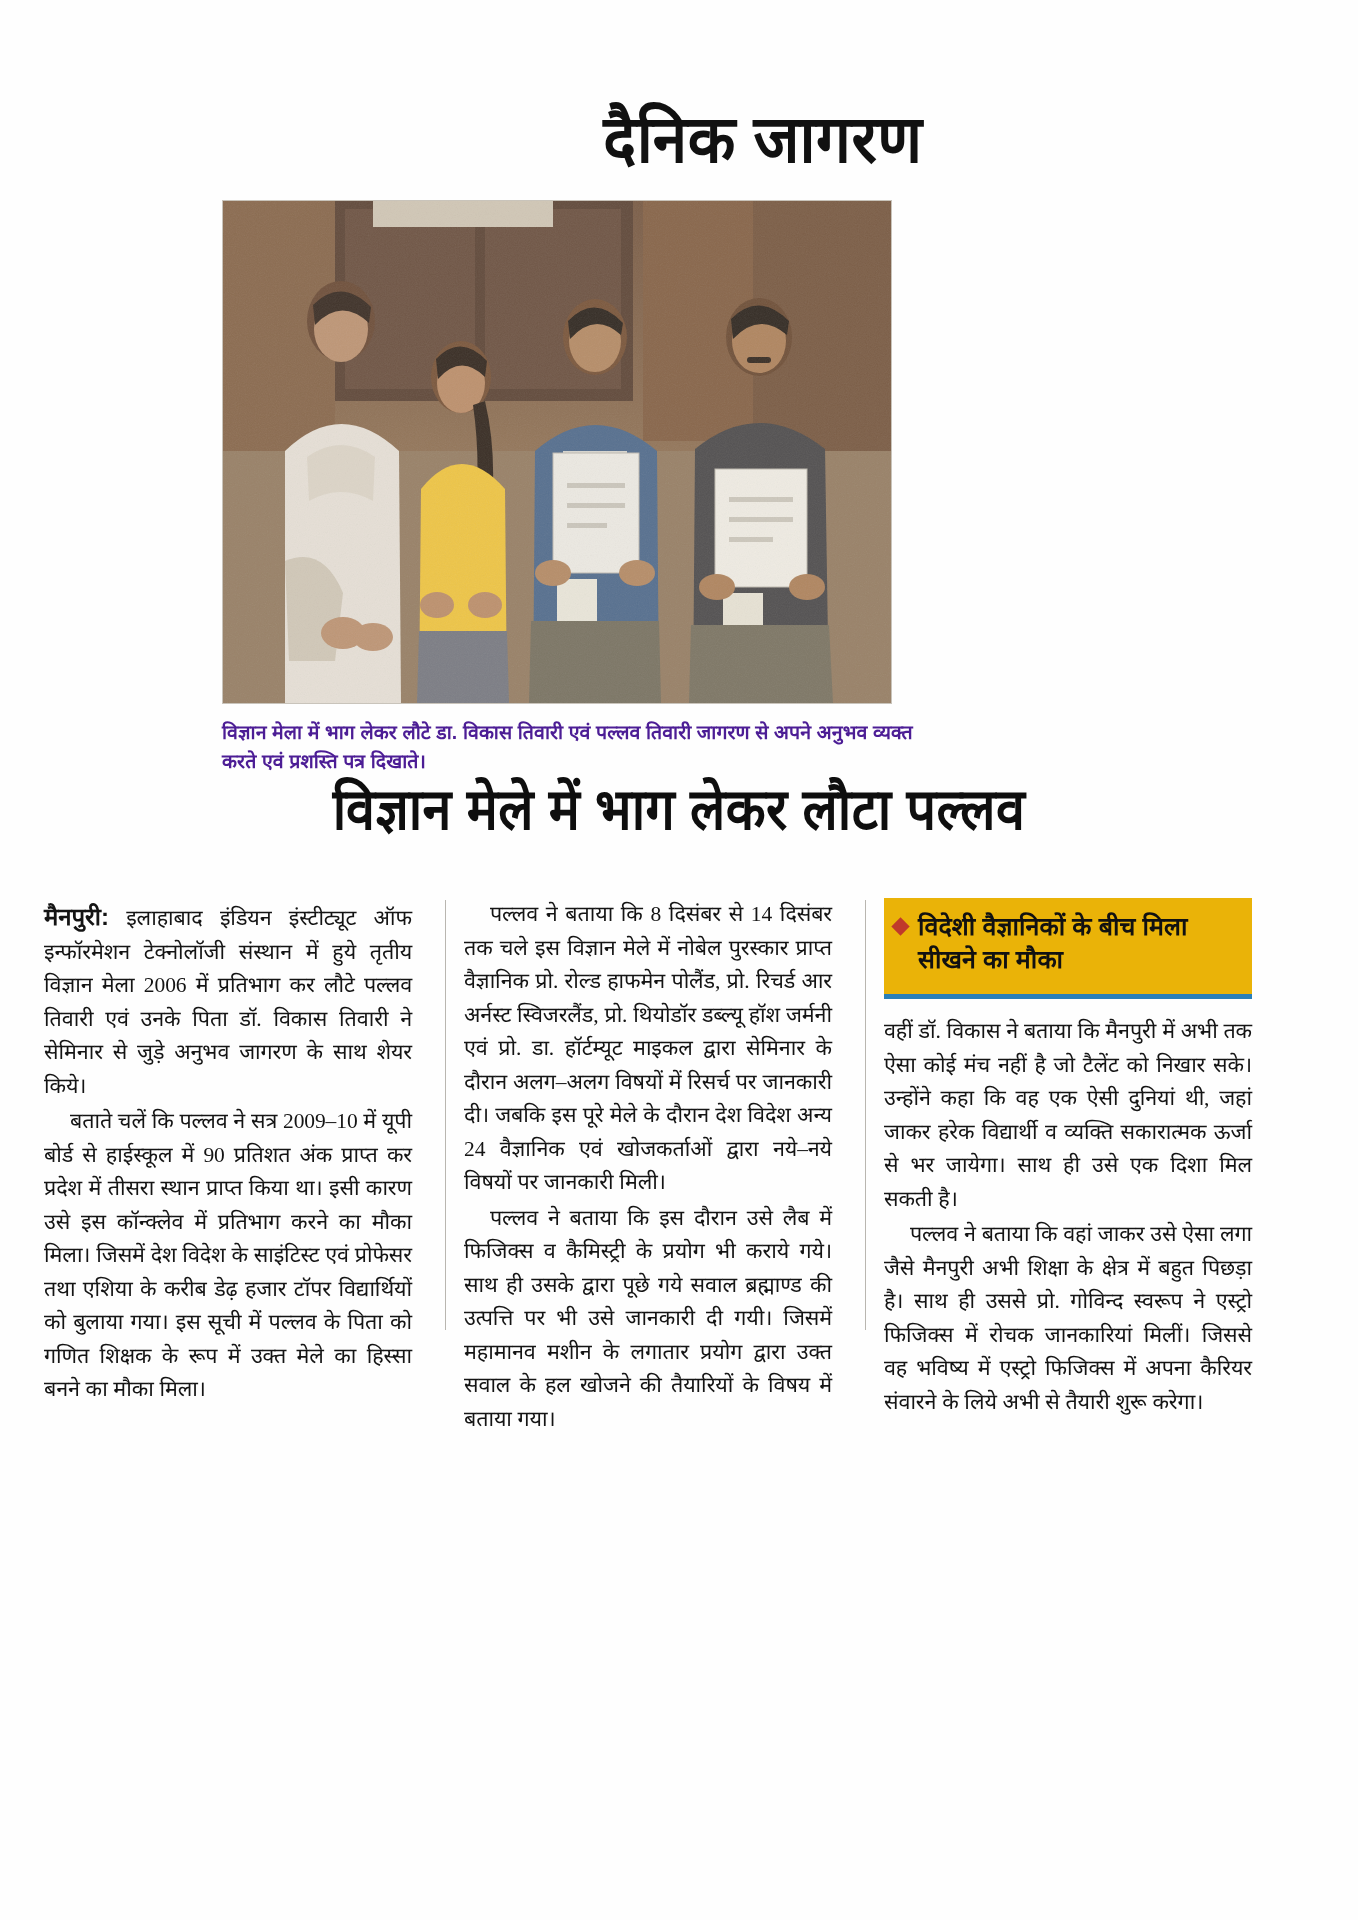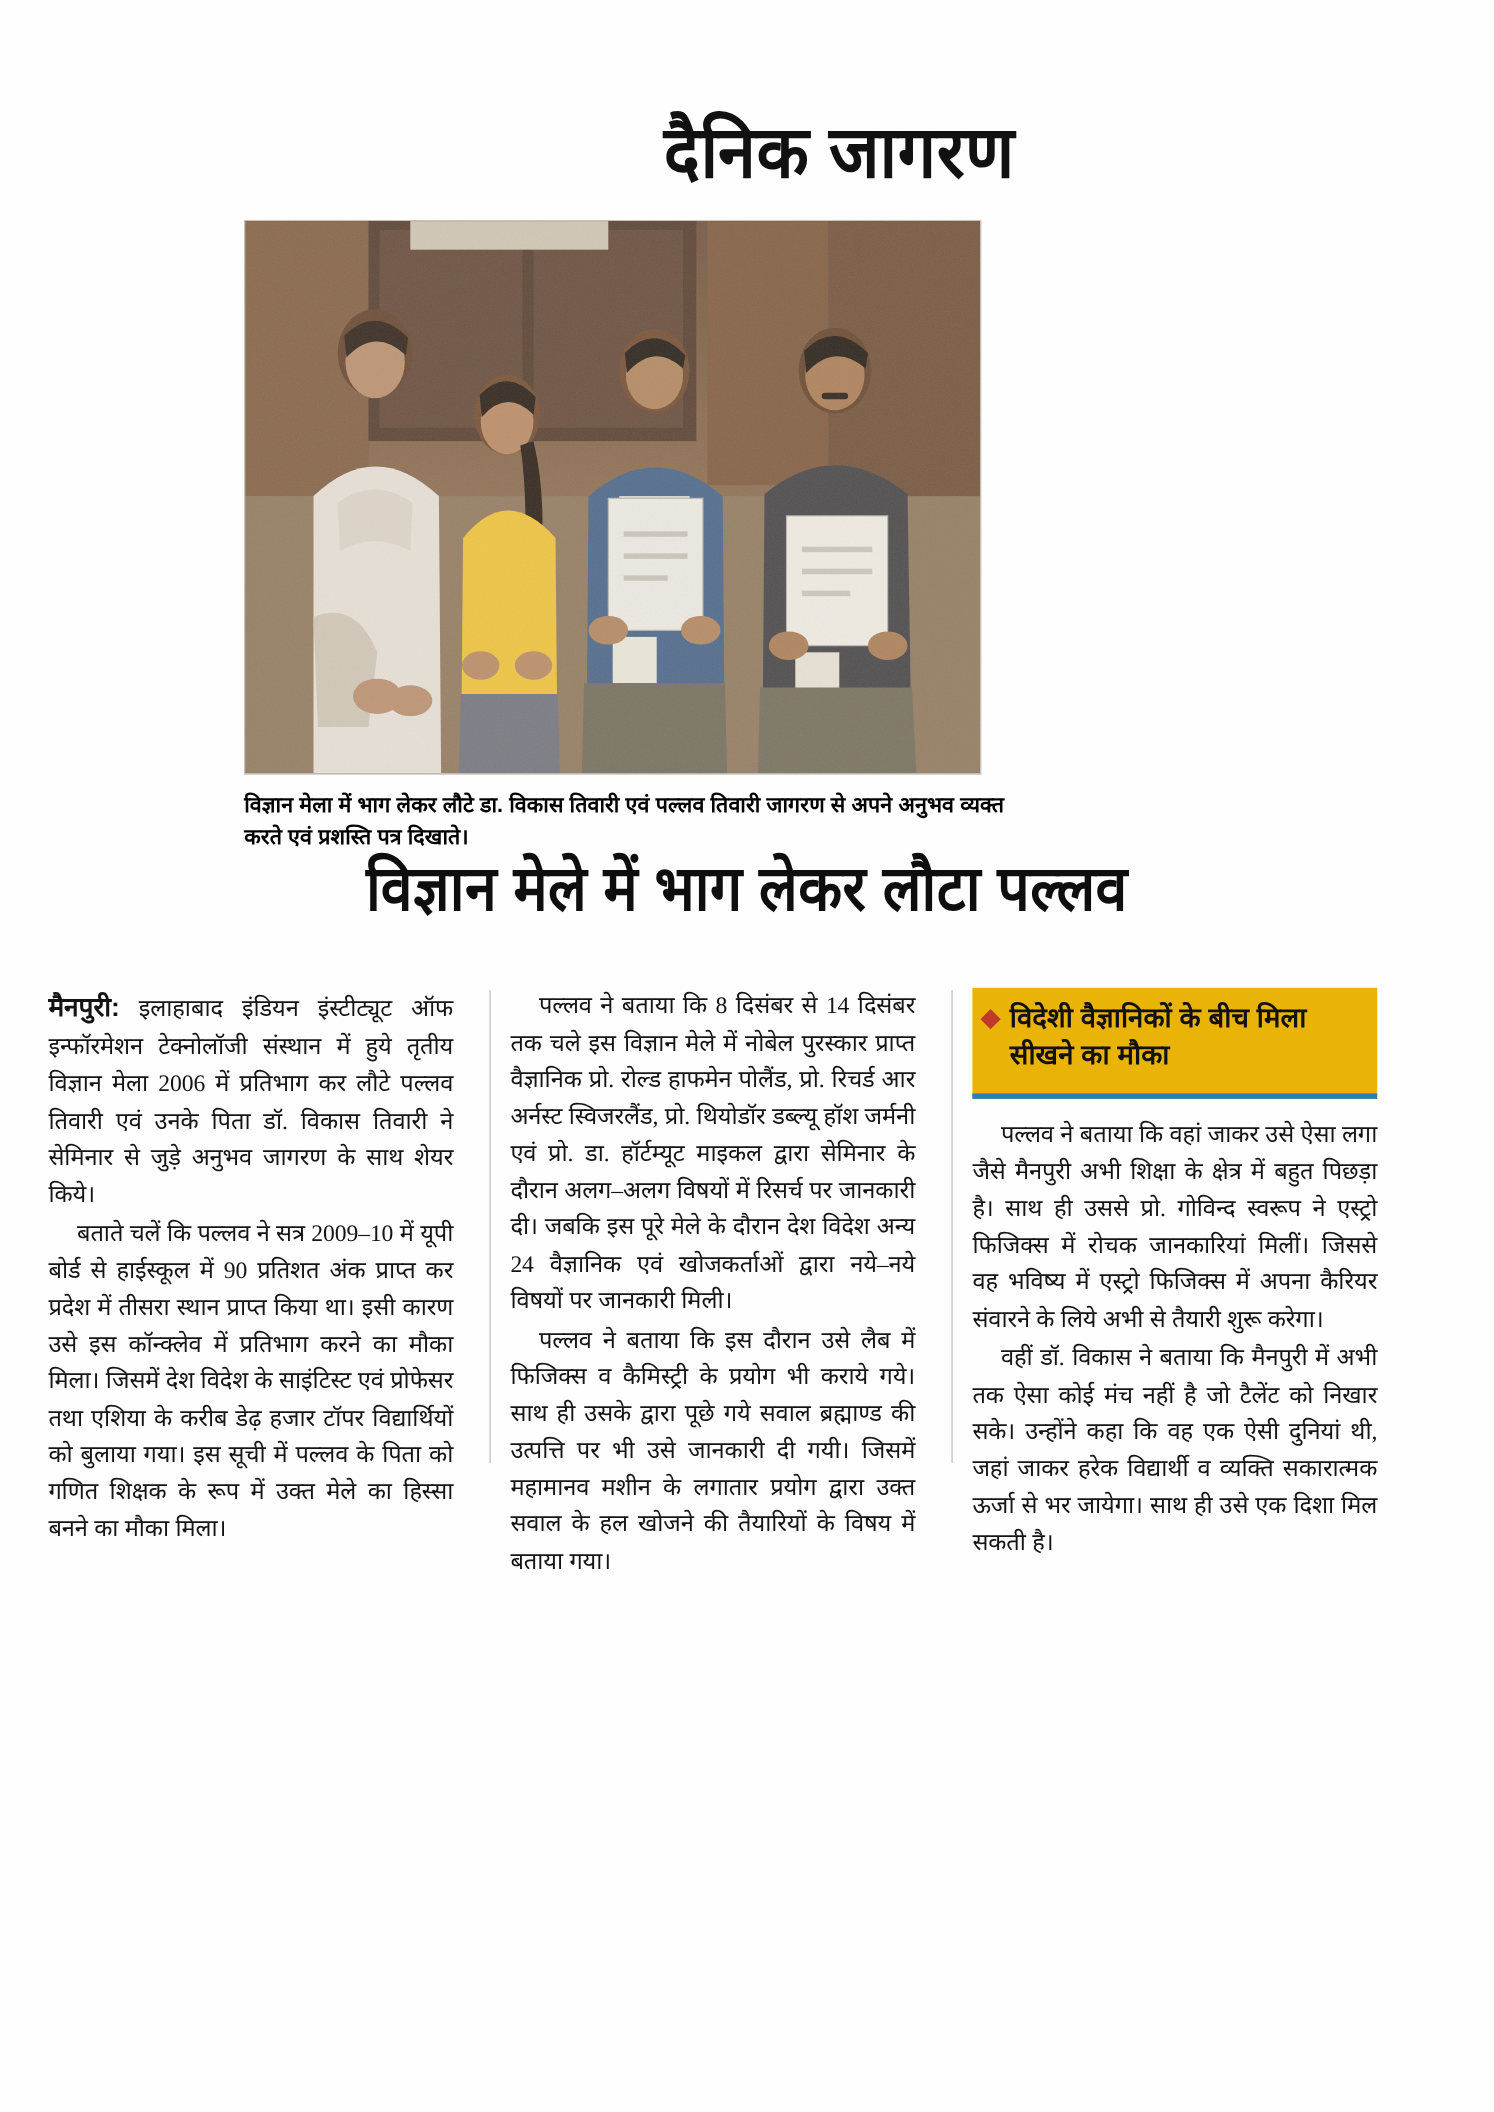--- a/index.html
+++ b/index.html
@@ -68,21 +68,21 @@
 
   .photo-caption {
     position: absolute;
     top: 718px;
     left: 222px;
     width: 700px;
     font-family: "Liberation Sans", "DejaVu Sans", sans-serif;
     font-weight: 700;
     font-size: 19.5px;
     line-height: 1.5;
-    color: #000000;
+    color: #4c1d95;
     letter-spacing: 0.1px;
   }
 
   
   .headline {
     position: absolute;
     top: 780px;
     left: 0;
     width: 1358px;
     text-align: center;
@@ -302,18 +302,18 @@
     </div>
 
     <div class="col">
       <div class="col-rule"></div>
 
       <div class="sidebox">
         <span class="sidebox-bullet"></span>
         <div class="sidebox-title">विदेशी वैज्ञानिकों के बीच मिला सीखने का मौका</div>
       </div>
 
+      <p class="para">वहीं डॉ. विकास ने बताया कि मैनपुरी में अभी तक ऐसा कोई मंच नहीं है जो टैलेंट को निखार सके। उन्होंने कहा कि वह एक ऐसी दुनियां थी, जहां जाकर हरेक विद्यार्थी व व्यक्ति सकारात्मक ऊर्जा से भर जायेगा। साथ ही उसे एक दिशा मिल सकती है।</p>
       <p class="para" style="text-indent:26px">पल्लव ने बताया कि वहां जाकर उसे ऐसा लगा जैसे मैनपुरी अभी शिक्षा के क्षेत्र में बहुत पिछड़ा है। साथ ही उससे प्रो. गोविन्द स्वरूप ने एस्ट्रो फिजिक्स में रोचक जानकारियां मिलीं। जिससे वह भविष्य में एस्ट्रो फिजिक्स में अपना कैरियर संवारने के लिये अभी से तैयारी शुरू करेगा।</p>
-      <p class="para">वहीं डॉ. विकास ने बताया कि मैनपुरी में अभी तक ऐसा कोई मंच नहीं है जो टैलेंट को निखार सके। उन्होंने कहा कि वह एक ऐसी दुनियां थी, जहां जाकर हरेक विद्यार्थी व व्यक्ति सकारात्मक ऊर्जा से भर जायेगा। साथ ही उसे एक दिशा मिल सकती है।</p>
     </div>
 
   </div>
 </div>
 
 </body></html>

